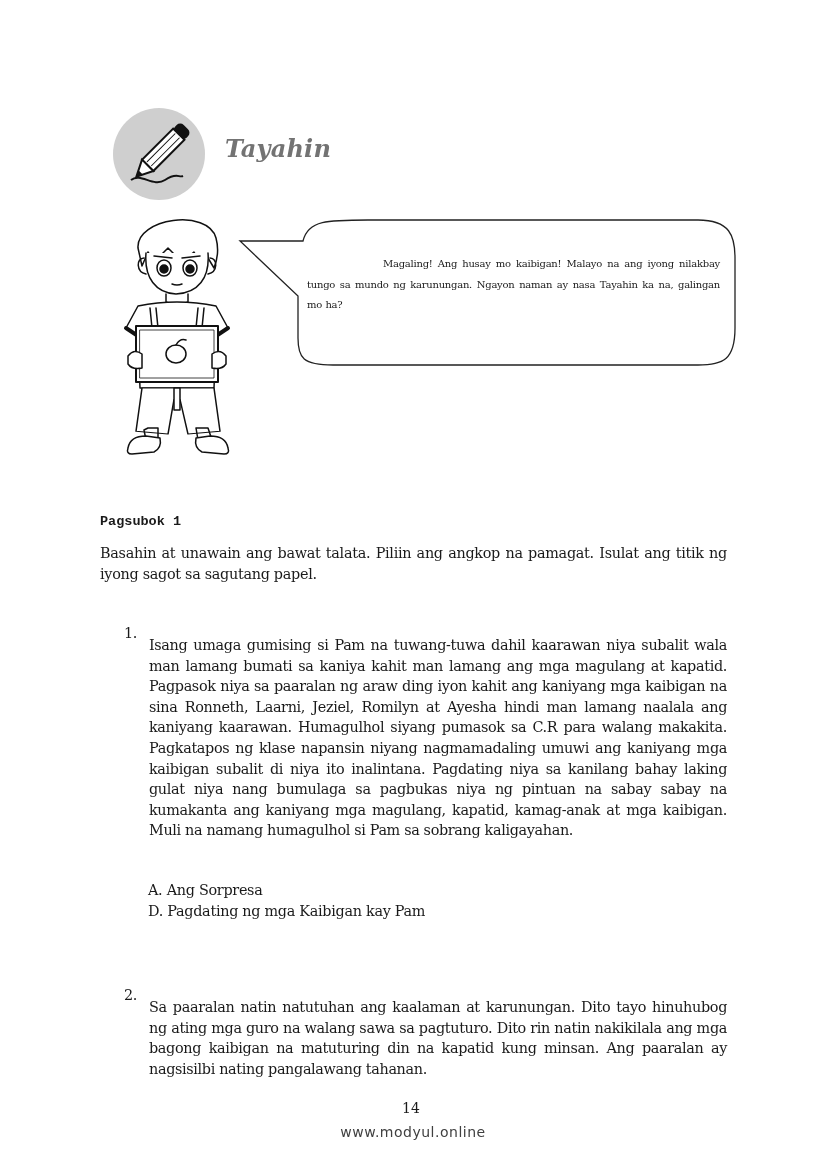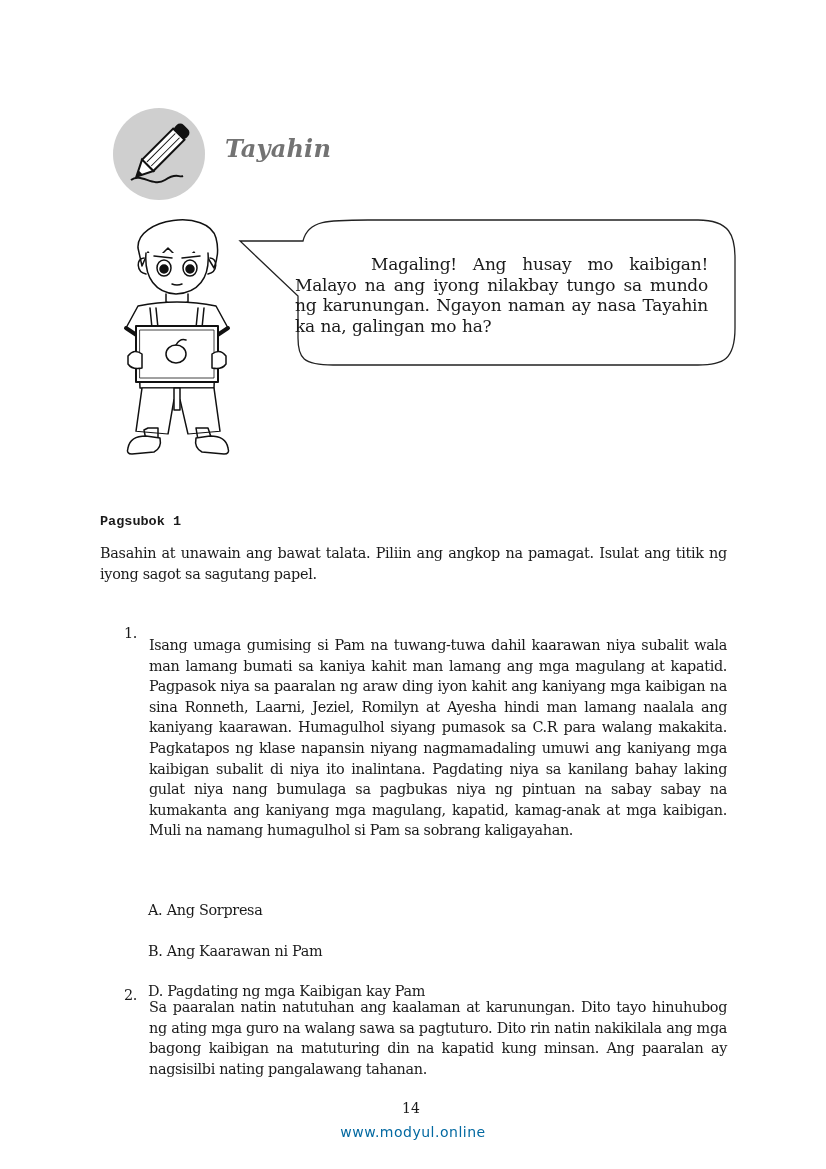--- a/index.html
+++ b/index.html
@@ -25,22 +25,22 @@
     }
 
     
     .character { left: 98px; top: 208px; width: 160px; height: 252px; }
     .character svg { width: 160px; height: 252px; display: block; }
 
     
     .bubble { left: 238px; top: 218px; width: 500px; height: 150px; }
     .bubble svg { position: absolute; left: 0; top: 0; width: 500px; height: 150px; }
     .bubble-text {
-      position: absolute; left: 57px; top: 36px; width: 413px;
-      font-size: 17px; line-height: 20.6px;
+      position: absolute; left: 69px; top: 36px; width: 413px;
+      font-size: 10px; line-height: 20.6px;
       text-align: justify; text-indent: 76px;
       font-family: "DejaVu Serif", serif;
       letter-spacing: -0.25px;
       word-spacing: 0.5px;
     }
 
     
     .section-title {
       left: 100px; top: 514px;
       font-weight: bold; font-size: 13.5px;
@@ -56,30 +56,30 @@
     .question { left: 124px; width: 603px; font-size: 14.4px; line-height: 20.6px; letter-spacing: -0.35px; }
     .q-num { position: absolute; left: 0; top: 0; }
     .q-text { margin-left: 25px; text-align: justify; margin-top: 12px; }
     .q1 { top: 623px; }
     .q2 { top: 985px; }
 
     .choices {
       left: 148px; top: 880px;
       font-size: 14.4px; line-height: 20.6px; letter-spacing: -0.3px;
     }
-    .choice { white-space: nowrap; margin-top: 20px; }
+    .choice { white-space: nowrap; }
 
     .page-number {
       left: 0; width: 822px; top: 1100px; text-align: center;
       font-size: 14px;
     }
     .watermark {
       left: 0; width: 826px; top: 1124px; text-align: center;
       font-family: "DejaVu Sans", sans-serif;
-      font-size: 14px; color: #0369a1; letter-spacing: 0.5px;
+      font-size: 14px; color: #404040; letter-spacing: 0.5px;
     }
   </style>
 </head>
 <body>
 
 <div class="abs pencil-circle">
   <svg viewBox="0 0 92 92">
 
     <g transform="rotate(45 46 46)">
       <rect x="38" y="8" width="16" height="12" rx="5" fill="#111"></rect>
@@ -155,21 +155,20 @@
 <div class="abs section-title">Pagsubok 1</div>
 <div class="abs instructions">Basahin at unawain ang bawat talata. Piliin ang angkop na pamagat. Isulat ang titik ng iyong sagot sa sagutang papel.</div>
 
 <div class="abs question q1">
   <span class="q-num">1.</span>
   <div class="q-text">Isang umaga gumising si Pam na tuwang-tuwa dahil kaarawan niya subalit wala man lamang bumati sa kaniya kahit man lamang ang mga magulang at kapatid. Pagpasok niya sa paaralan ng araw ding iyon kahit ang kaniyang mga kaibigan na sina Ronneth, Laarni, Jeziel, Romilyn at Ayesha hindi man lamang naalala ang kaniyang kaarawan. Humagulhol siyang pumasok sa C.R para walang makakita. Pagkatapos ng klase napansin niyang nagmamadaling umuwi ang kaniyang mga kaibigan subalit di niya ito inalintana. Pagdating niya sa kanilang bahay laking gulat niya nang bumulaga sa pagbukas niya ng pintuan na sabay sabay na kumakanta ang kaniyang mga magulang, kapatid, kamag-anak at mga kaibigan. Muli na namang humagulhol si Pam sa sobrang kaligayahan.</div>
 </div>
 
 <div class="abs choices">
   <div class="choice">A. Ang Sorpresa</div>
-  <div class="choice">B. Ang Kaarawan ni Pam</div>
   <div class="choice">D. Pagdating ng mga Kaibigan kay Pam</div>
 </div>
 
 <div class="abs question q2">
   <span class="q-num">2.</span>
   <div class="q-text">Sa paaralan natin natutuhan ang kaalaman at karunungan. Dito tayo hinuhubog ng ating mga guro na walang sawa sa pagtuturo. Dito rin natin nakikilala ang mga bagong kaibigan na matuturing din na kapatid kung minsan. Ang paaralan ay nagsisilbi nating pangalawang tahanan.</div>
 </div>
 
 <div class="abs page-number">14</div>
 <div class="abs watermark">www.modyul.online</div>

